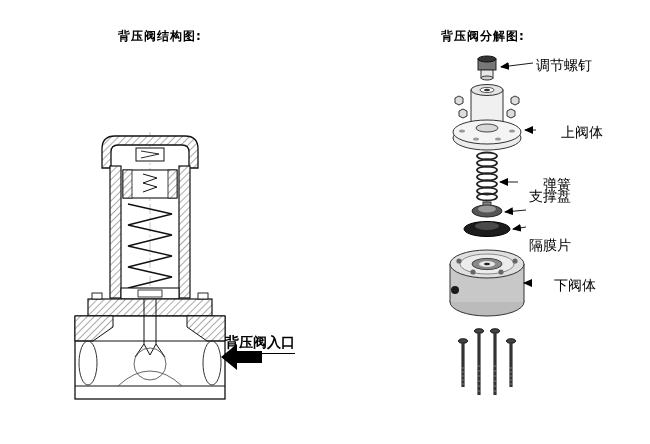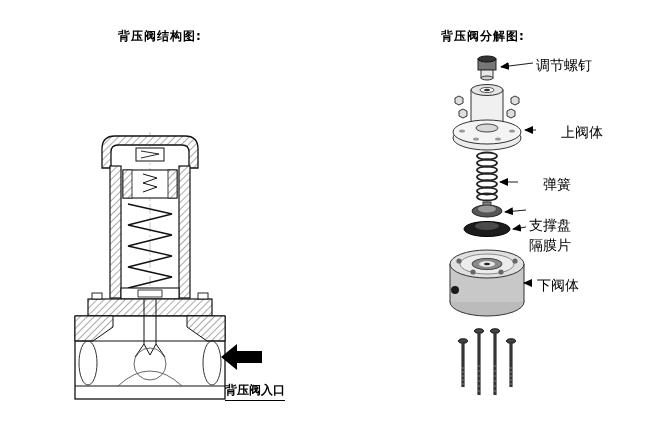--- a/index.html
+++ b/index.html
@@ -20,27 +20,26 @@
     white-space:nowrap;
   }
   .part-label{
     position:absolute;
     font-size:14px;
     color:#000;
     white-space:nowrap;
   }
   .inlet-label{
     position:absolute;
-    font-size:12px;
+    font-size:14px;
     font-weight:bold;
     color:#000;
     border-bottom:1px solid #000;
     padding-bottom:1px;
     white-space:nowrap;
-    margin-top:48px;
   }
 </style>
 </head>
 <body>
 
 <div class="canvas">
 
   <svg class="diagram-svg" width="650" height="444" viewBox="0 0 650 444">
     <defs>
       <pattern id="hatch" width="5" height="5" patternUnits="userSpaceOnUse" patternTransform="rotate(45)">
@@ -197,17 +196,17 @@
   </svg>
 
   <div class="title" style="left:118px; top:28px">背压阀结构图:</div>
   <div class="title" style="left:441px; top:28px">背压阀分解图:</div>
 
   <div class="inlet-label" style="left:225px; top:334px">背压阀入口</div>
 
   <div class="part-label" style="left:536px; top:57px">调节螺钉</div>
   <div class="part-label" style="left:561px; top:124px">上阀体</div>
   <div class="part-label" style="left:543px; top:176px">弹簧</div>
-  <div class="part-label" style="left:529px; top:217px">支撑盘</div>
+  <div class="part-label" style="left:529px; top:188px">支撑盘</div>
   <div class="part-label" style="left:529px; top:237px">隔膜片</div>
-  <div class="part-label" style="left:537px; top:277px">下阀体</div>
+  <div class="part-label" style="left:554px; top:277px">下阀体</div>
 
 </div>
 
 </body></html>

